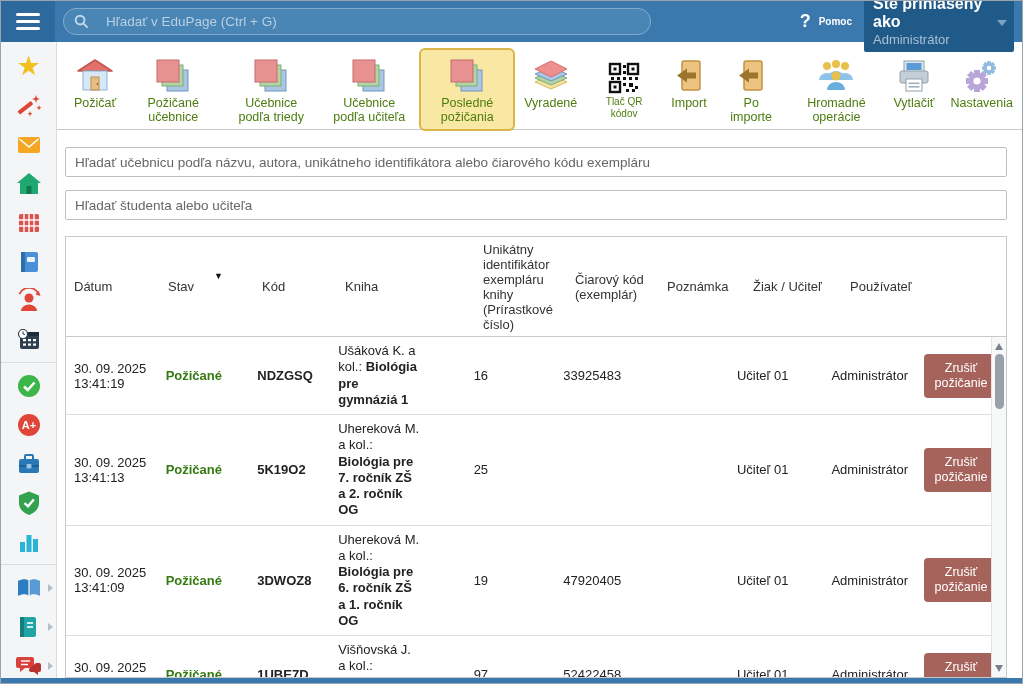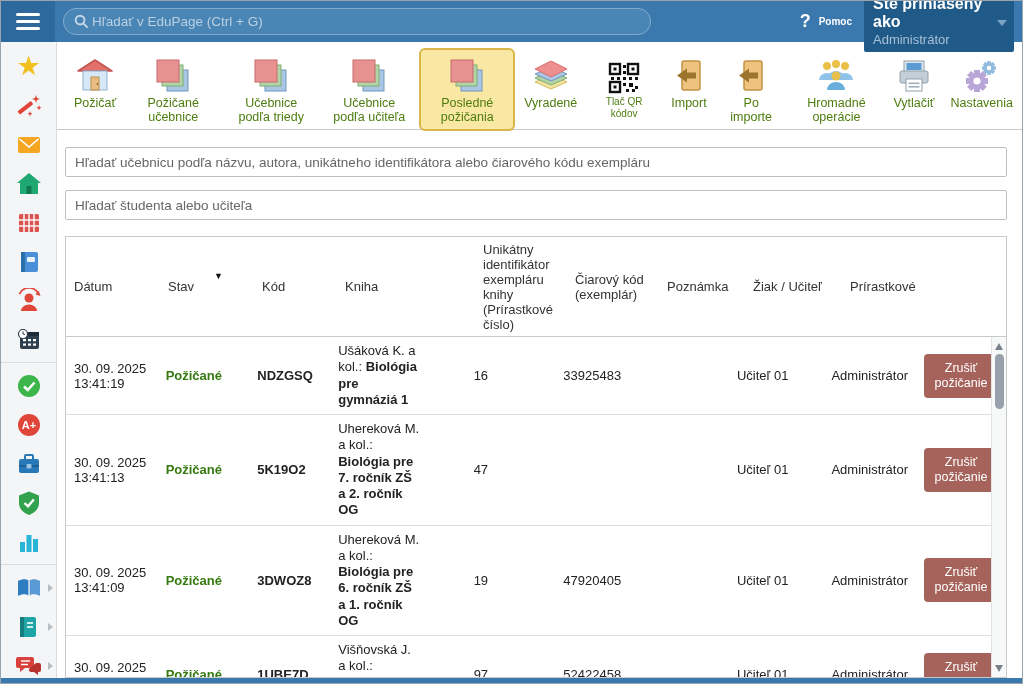--- a/index.html
+++ b/index.html
@@ -4,21 +4,21 @@
 <style>
   * { box-sizing: border-box; }
   html,body { margin:0; padding:0; }
   body { width:1023px; height:684px; font-family:"Liberation Sans", sans-serif; background:#e8e8e8; }
   #app { width:1023px; height:684px; border:1px solid #9aa4ac; background:#fff; position:relative; overflow:hidden; }
 
   
   .header { height:41px; background:#3a78ad; display:flex; align-items:center; }
   .hamburger-box { width:54px; height:100%; background:#2d699c; display:flex; align-items:center; justify-content:center; flex-direction:column; gap:4px; cursor:pointer; }
   .hamburger-box .bar { width:24px; height:3px; background:#fff; border-radius:2px; }
-  .hdr-search { margin-left:8px; width:588px; height:27px; background:#4a86b5; border:1px solid #82aacd; border-radius:13px; display:flex; align-items:center; padding:0 10px; gap:3px; color:#b9cfe2; font-size:13.5px; }
+  .hdr-search { margin-left:8px; width:588px; height:27px; background:#4a86b5; border:1px solid #82aacd; border-radius:13px; display:flex; align-items:center; padding:0 10px; gap:17px; color:#b9cfe2; font-size:13.5px; }
   .hdr-right { margin-left:auto; display:flex; align-items:center; gap:12px; padding-right:8px; }
   .help { display:flex; align-items:center; gap:8px; color:#fff; font-weight:bold; cursor:pointer; }
   .help .qmark { font-size:18px; }
   .help .hlabel { font-size:10px; }
   .userbox { width:150px; background:#1f5a88; padding:4px 18px 5px 9px; position:relative; cursor:pointer; border-radius:2px; }
   .userbox .l1 { color:#fff; font-size:16px; font-weight:bold; }
   .userbox .l2 { color:#a7c0d6; font-size:13px; margin-top:1px; }
   .userbox .caret { position:absolute; right:7px; top:50%; margin-top:-2px; width:0; height:0; border-left:5px solid transparent; border-right:5px solid transparent; border-top:6px solid #7fa3c3; }
 
   
@@ -425,21 +425,21 @@
         <div class="thead">
           <span class="sort-ind">▼</span>
           <div class="cell c-date">Dátum</div>
           <div class="cell c-status">Stav</div>
           <div class="cell c-code">Kód</div>
           <div class="cell c-book">Kniha</div>
           <div class="cell c-uid">Unikátny identifikátor exempláru knihy (Prírastkové číslo)</div>
           <div class="cell c-barcode">Čiarový kód (exemplár)</div>
           <div class="cell c-note">Poznámka</div>
           <div class="cell c-person">Žiak / Učiteľ</div>
-          <div class="cell c-user">Prírastkové</div>
+          <div class="cell c-user">Používateľ</div>
           <div class="cell c-action"></div>
         </div>
 
         <div class="tbody">
 
           <div class="trow r1">
             <div class="cell c-date">30. 09. 2025 13:41:19</div>
             <div class="cell c-status st">Požičané</div>
             <div class="cell c-code cd">NDZGSQ</div>
             <div class="cell c-book book"><span>Ušáková K. a kol.: </span><b>Biológia pre gymnáziá 1</b></div>
@@ -451,21 +451,21 @@
             <div class="cell c-action">
                 <button class="act-btn">Zrušiť požičanie</button>
               </div>
           </div>
 
           <div class="trow r2">
             <div class="cell c-date">30. 09. 2025 13:41:13</div>
             <div class="cell c-status st">Požičané</div>
             <div class="cell c-code cd">5K19O2</div>
             <div class="cell c-book book"><span>Uhereková M. a kol.: </span><b>Biológia pre 7. ročník ZŠ a 2. ročník OG</b></div>
-            <div class="cell c-uid">47</div>
+            <div class="cell c-uid">25</div>
             <div class="cell c-barcode"></div>
             <div class="cell c-note"></div>
             <div class="cell c-person">Učiteľ 01</div>
             <div class="cell c-user">Administrátor</div>
             <div class="cell c-action">
                 <button class="act-btn">Zrušiť požičanie</button>
               </div>
           </div>
 
           <div class="trow r3">

